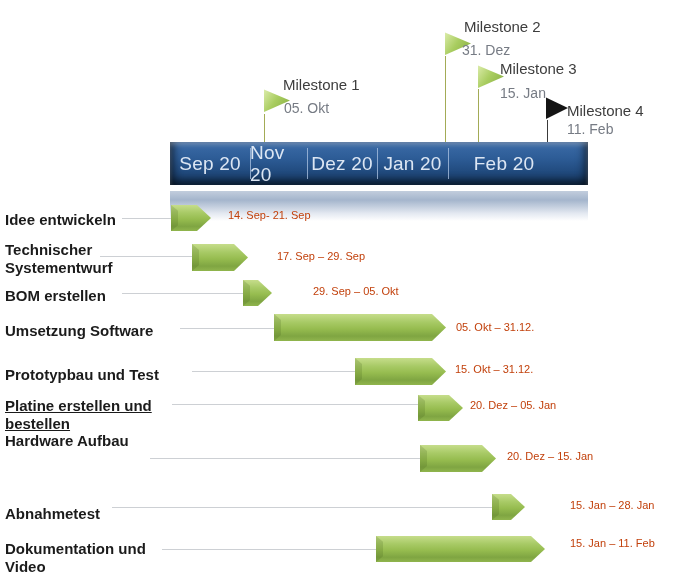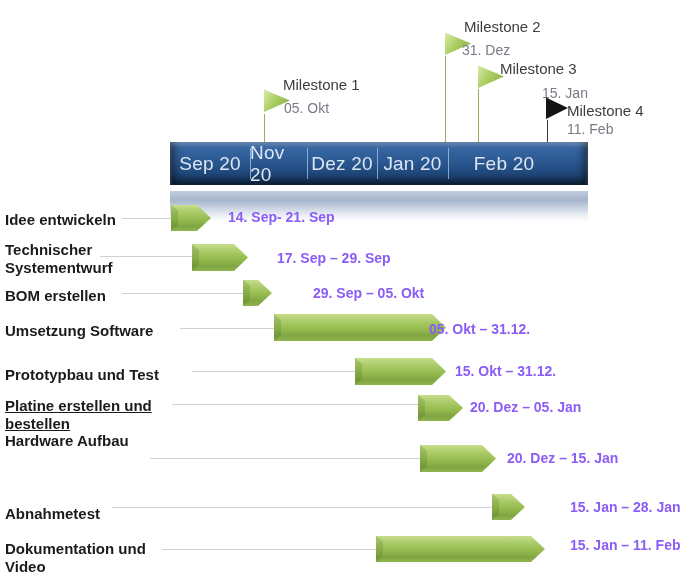--- a/index.html
+++ b/index.html
@@ -49,57 +49,57 @@
   .m1 .flag{left:264px;top:89px;}
   .m1 .ms-title{left:283px;top:76px;}
   .m1 .ms-date{left:284px;top:100px;}
   .m2 .pole{left:445px;top:56px;height:86px;}
   .m2 .flag{left:445px;top:32px;}
   .m2 .ms-title{left:464px;top:18px;}
   .m2 .ms-date{left:462px;top:42px;}
   .m3 .pole{left:478px;top:89px;height:53px;}
   .m3 .flag{left:478px;top:65px;}
   .m3 .ms-title{left:500px;top:60px;}
-  .m3 .ms-date{left:500px;top:85px;margin-left:42px;}
+  .m3 .ms-date{left:500px;top:85px;}
   .m4 .pole{left:547px;top:120px;height:22px;}
   .m4 .flag{left:546px;top:97px;}
   .m4 .ms-title{left:567px;top:102px;}
   .m4 .ms-date{left:567px;top:121px;}
   
   .tlabel{
     position:absolute;font-size:15px;font-weight:bold;color:#1b1b1b;line-height:18px;
   }
   .conn{position:absolute;height:1px;background:#cdd0d4;z-index:1;}
   .arrow{
     position:absolute;z-index:2;
     background:linear-gradient(180deg,#c6dd8b 0%,#a8ca66 30%,#96bc4f 55%,#7fa542 82%,#90b54d 100%);
     clip-path:polygon(0 0,calc(100% - 14px) 0,100% 50%,calc(100% - 14px) 100%,0 100%);
   }
   .arrow::before{
     content:"";position:absolute;left:0;top:0;bottom:0;width:7px;
     background:rgba(60,90,20,0.18);
     clip-path:polygon(0 0,100% 22%,100% 78%,0 100%);
   }
-  .tdate{position:absolute;font-size:14px;color:#8b5cf6;white-space:nowrap;z-index:3;font-weight:bold;}
+  .tdate{position:absolute;font-size:11px;color:#c2410c;white-space:nowrap;z-index:3;}
   .r1 .tlabel{left:5px;top:211px;width:220px;}
   .r1 .conn{left:122px;width:49px;top:218px;}
   .r1 .arrow{left:171px;top:205px;width:40px;height:26px;}
   .r1 .tdate{left:228px;top:209px;}
   .r2 .tlabel{left:5px;top:241px;width:140px;}
   .r2 .conn{left:100px;width:92px;top:256px;}
   .r2 .arrow{left:192px;top:244px;width:56px;height:27px;}
   .r2 .tdate{left:277px;top:250px;}
   .r3 .tlabel{left:5px;top:287px;width:220px;}
   .r3 .conn{left:122px;width:121px;top:293px;}
   .r3 .arrow{left:243px;top:280px;width:29px;height:26px;}
   .r3 .tdate{left:313px;top:285px;}
   .r4 .tlabel{left:5px;top:322px;width:220px;}
   .r4 .conn{left:180px;width:94px;top:328px;}
   .r4 .arrow{left:274px;top:314px;width:172px;height:27px;}
-  .r4 .tdate{left:429px;top:321px;}
+  .r4 .tdate{left:456px;top:321px;}
   .r5 .tlabel{left:5px;top:366px;width:220px;}
   .r5 .conn{left:192px;width:163px;top:371px;}
   .r5 .arrow{left:355px;top:358px;width:91px;height:27px;}
   .r5 .tdate{left:455px;top:363px;}
   .r6 .tlabel{left:5px;top:397px;width:170px;text-decoration:underline;}
   .r6 .conn{left:172px;width:246px;top:404px;}
   .r6 .arrow{left:418px;top:395px;width:45px;height:26px;}
   .r6 .tdate{left:470px;top:399px;}
   .r7 .tlabel{left:5px;top:432px;width:220px;}
   .r7 .conn{left:150px;width:270px;top:458px;}

